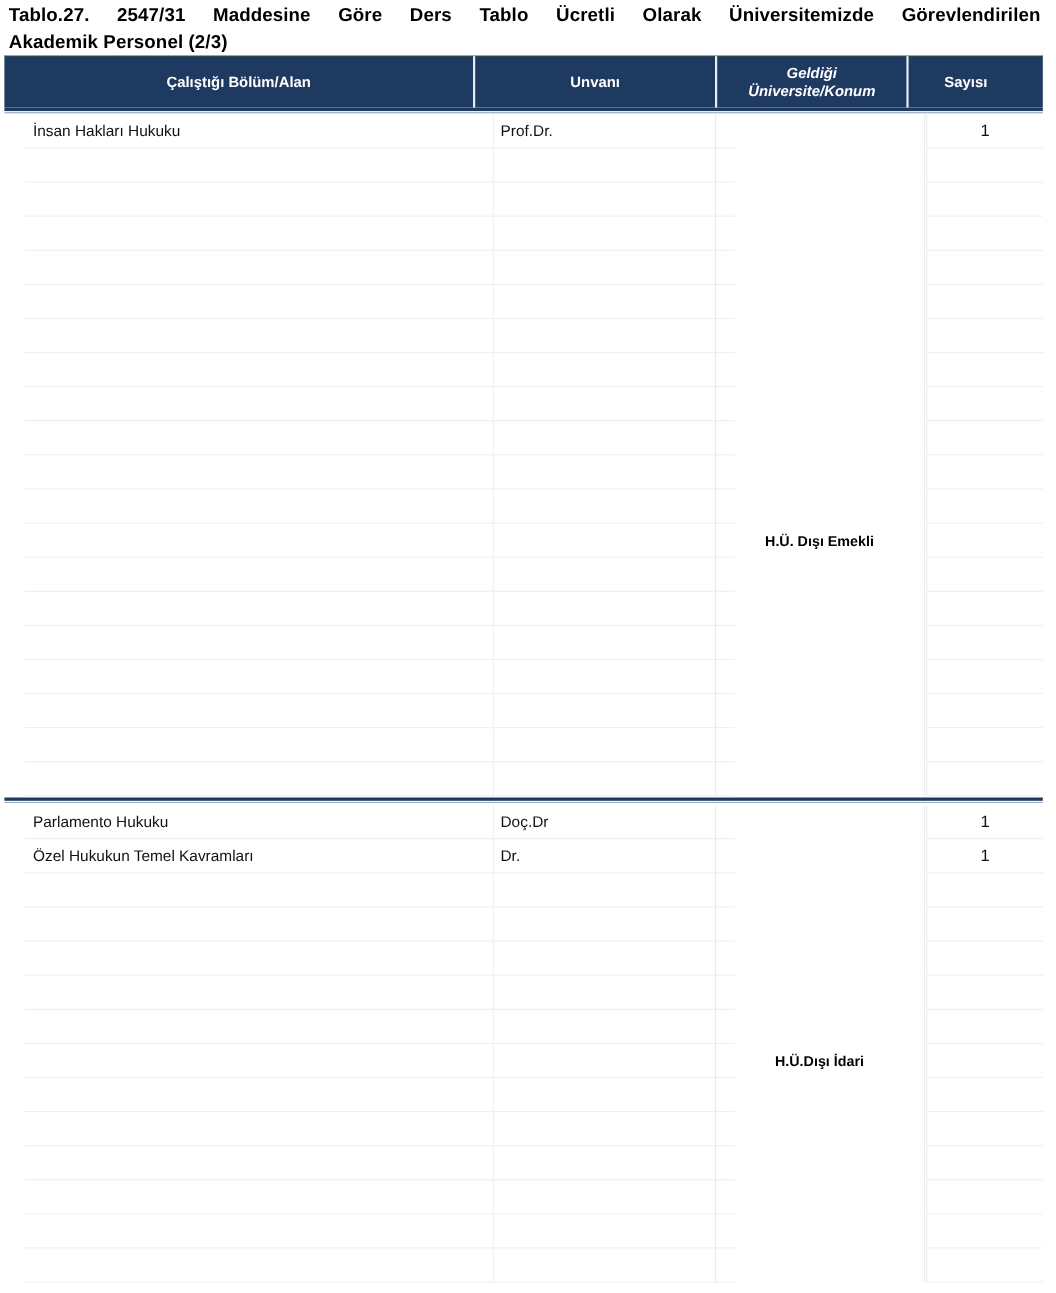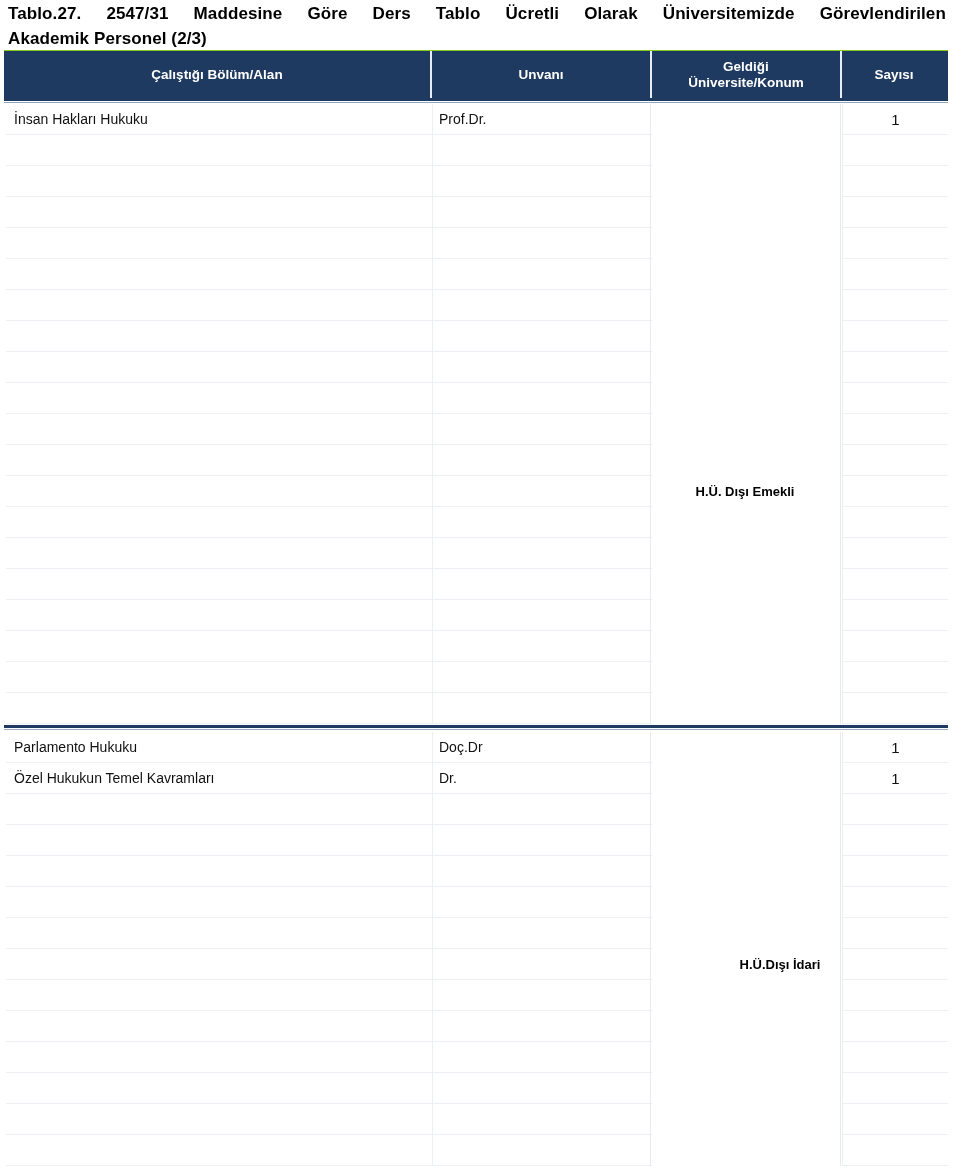--- a/index.html
+++ b/index.html
@@ -66,21 +66,21 @@
     text-align: center;
     color: #ffffff;
     font-size: 13.5px;
     font-weight: bold;
     line-height: 16px;
     padding: 0 4px;
   }
   .th + .th { border-left: 2px solid #e8edf4; }
   .c1 { width: 426px; }
   .c2 { width: 220px; }
-  .c3 { width: 190px; }
+  .c3 { width: 174px; font-style: italic; }
   .c4 { width: 106px; }
 
   
   .head-rule {
     height: 6px;
     position: relative;
     background: #ffffff;
   }
   .head-rule::before {
     content: "";
@@ -413,17 +413,17 @@
           <div class="td c4"></div>
         </div>
         <div class="row">
           <div class="td c1"></div>
           <div class="td c2"></div>
           <div class="td c3"></div>
           <div class="td c4"></div>
         </div>
         <div class="vline vline-a"></div>
         <div class="vline vline-b"></div>
-        <div class="merged-label" style="top: 225px; padding-left: 35px;">H.Ü.Dışı İdari</div>
+        <div class="merged-label" style="top: 225px;">H.Ü.Dışı İdari</div>
       </div>
     </div>
 
 </div>
 
 </body></html>

